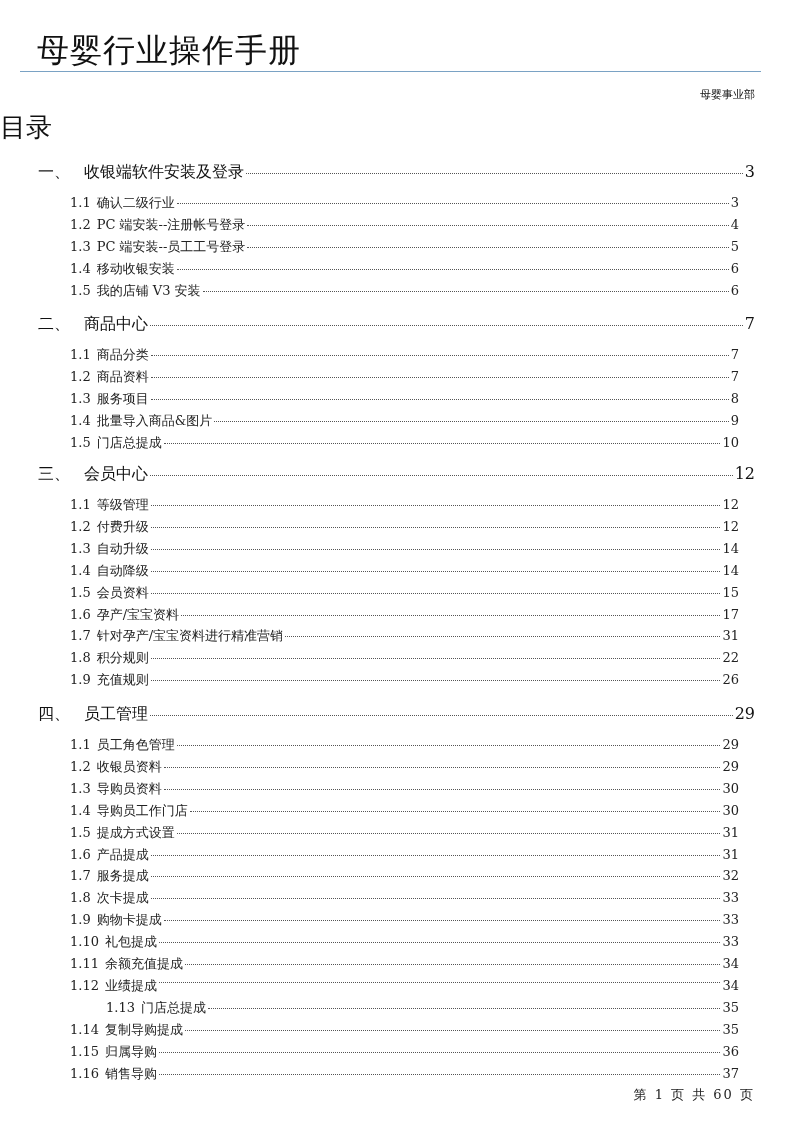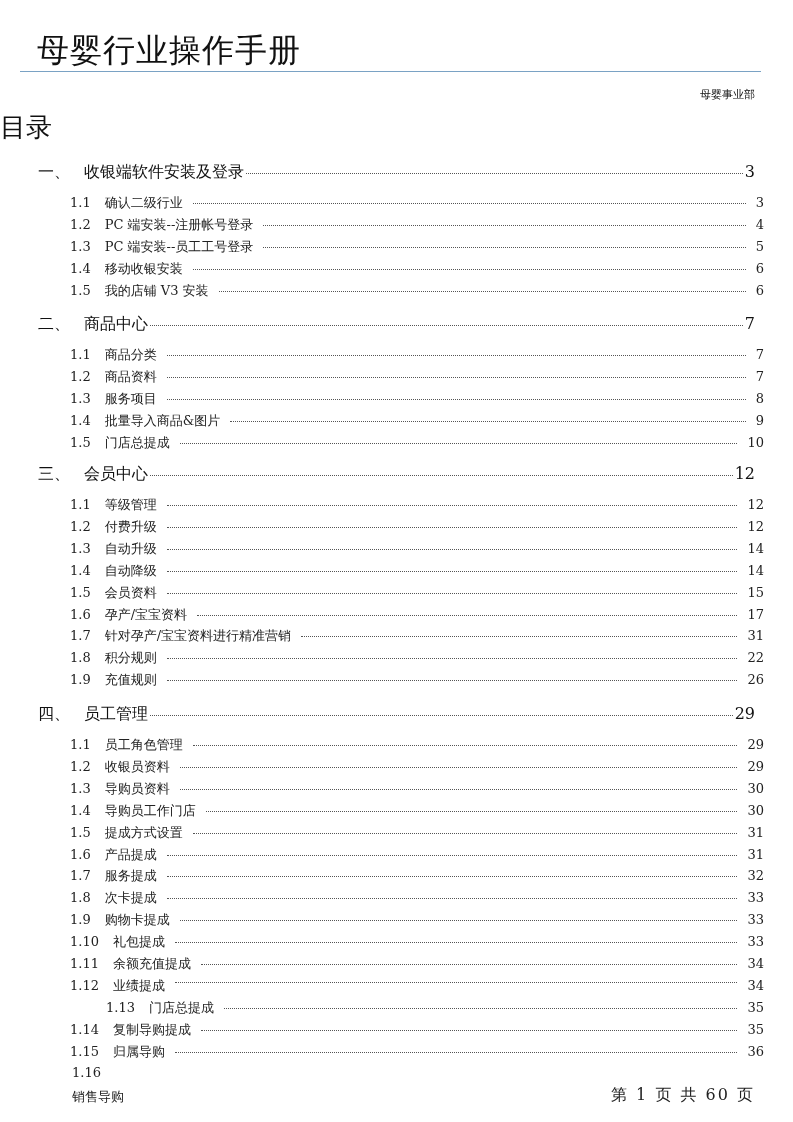--- a/index.html
+++ b/index.html
@@ -27,33 +27,33 @@
     position: absolute; left: 0; width: 640px; top: 108px; text-align: left;
     font-family: "DejaVu Sans", "Liberation Sans", sans-serif;
     font-size: 26px; line-height: 38px;
   }
   .toc { position: absolute; left: 0; top: 0; width: 793px; }
   .toc-row {
     position: absolute; display: flex; align-items: baseline;
     white-space: nowrap;
   }
   .toc-row.lvl1 { left: 38px; right: 38px; font-size: 16px; height: 22px; }
-  .toc-row.lvl2 { left: 70px; right: 29px; font-size: 13px; height: 18px; color: #222; gap: 8px; }
+  .toc-row.lvl2 { left: 70px; right: 54px; font-size: 13px; height: 18px; color: #222; }
   .toc-num { display: inline-block; }
   .lvl1 .toc-num { width: 46px; }
   .lvl2 .toc-num { margin-right: 6px; }
   .toc-label { flex: 0 0 auto; }
   .toc-leader {
     flex: 1 1 auto; border-bottom: 1px dotted #555; margin: 0 2px;
     position: relative; top: -3px; height: 0;
   }
   .toc-page { flex: 0 0 auto; text-align: right; }
   .footer {
     position: absolute; right: 38px; top: 1088px;
-    font-size: 16px; line-height: 14px; letter-spacing: 2px; color: #222;
+    font-size: 13px; line-height: 14px; letter-spacing: 2px; color: #222;
   }
 </style>
 </head>
 <body>
 
 <div>
   <div class="doc-header-title">母婴行业操作手册</div>
   <div class="doc-header-rule" style="width:741px;"></div>
   <div class="dept">母婴事业部</div>
 </div>
@@ -282,21 +282,21 @@
       <span class="toc-label">复制导购提成</span>
       <span class="toc-leader"></span>
       <span class="toc-page">35</span>
     </div>
     <div class="toc-row lvl2" style="top: 1042.6px;">
       <span class="toc-num">1.15</span>
       <span class="toc-label">归属导购</span>
       <span class="toc-leader"></span>
       <span class="toc-page">36</span>
     </div>
-    <div class="toc-row lvl2" style="top: 1064.5px; flex-direction: column;">
+    <div class="toc-row lvl2" style="top: 1064.5px;">
       <span class="toc-num">1.16</span>
       <span class="toc-label">销售导购</span>
       <span class="toc-leader"></span>
       <span class="toc-page">37</span>
     </div>
   </div>
 
 <div class="footer">第 1 页 共 60 页</div>
 
 </body></html>

